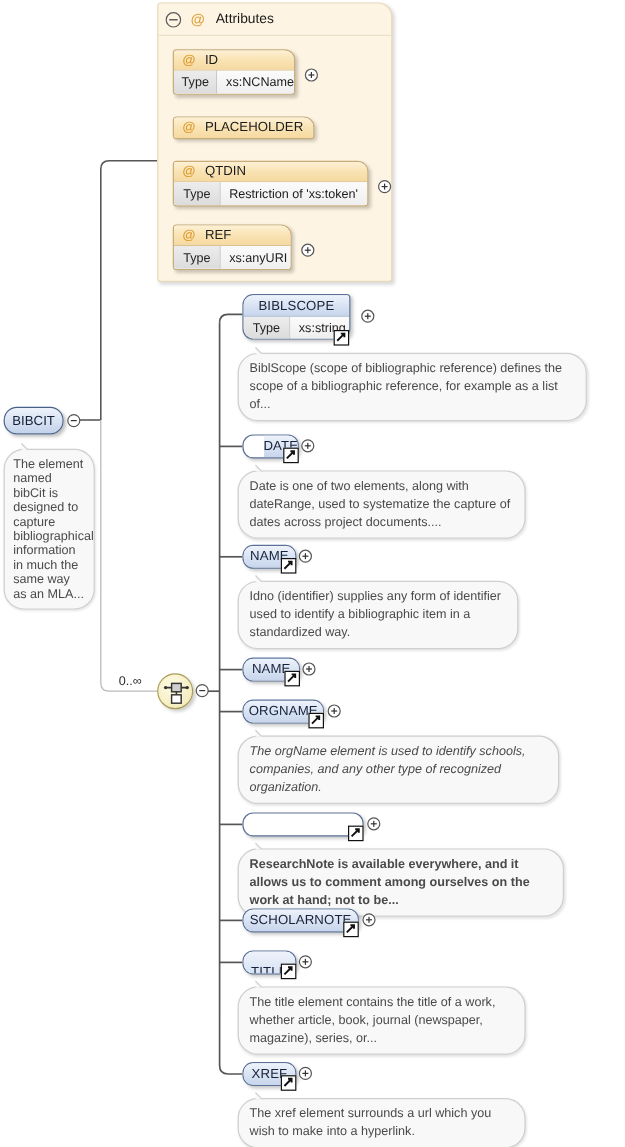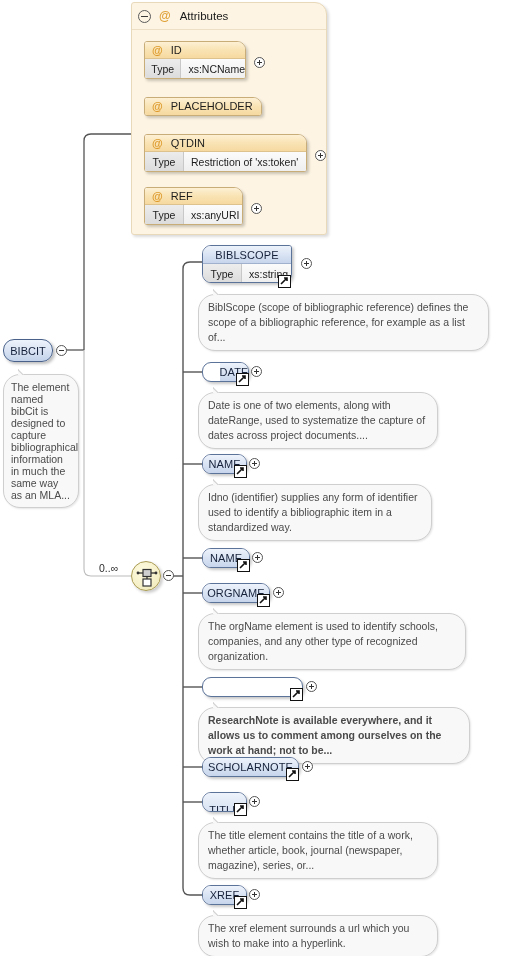--- a/index.html
+++ b/index.html
@@ -378,21 +378,21 @@
 
   <div class="el" style="left:202px; top:583px; width:68px; height:20px;">
     <div class="erow1" style="height:18px;">ORGNAME</div>
   </div>
   <div class="linkbadge" style="left:257px; top:594px;">
     <svg width="10" height="10" viewBox="0 0 10 10">
         <path d="M2 8 L8 2 M5 2 H8 V5" stroke="#111" stroke-width="1.6" fill="none"></path>
       </svg>
   </div>
   <div class="plus" style="left:273px; top:587px;"></div>
-  <div class="ann" style="left:198px; top:613px; width:268px;">
+  <div class="ann" style="left:198px; top:613px; width:268px;font-style:italic;">
     <span class="tail"></span>
     <span>The orgName element is used to identify schools, companies, and any other type of recognized organization.</span>
   </div>
 
   <div class="el" style="left:202px; top:677px; width:101px; height:20px;">
     <div class="erow1" style="height:18px;margin-top:44px;">RESEARCHNOTE</div>
   </div>
   <div class="linkbadge" style="left:290px; top:688px;">
     <svg width="10" height="10" viewBox="0 0 10 10">
         <path d="M2 8 L8 2 M5 2 H8 V5" stroke="#111" stroke-width="1.6" fill="none"></path>

